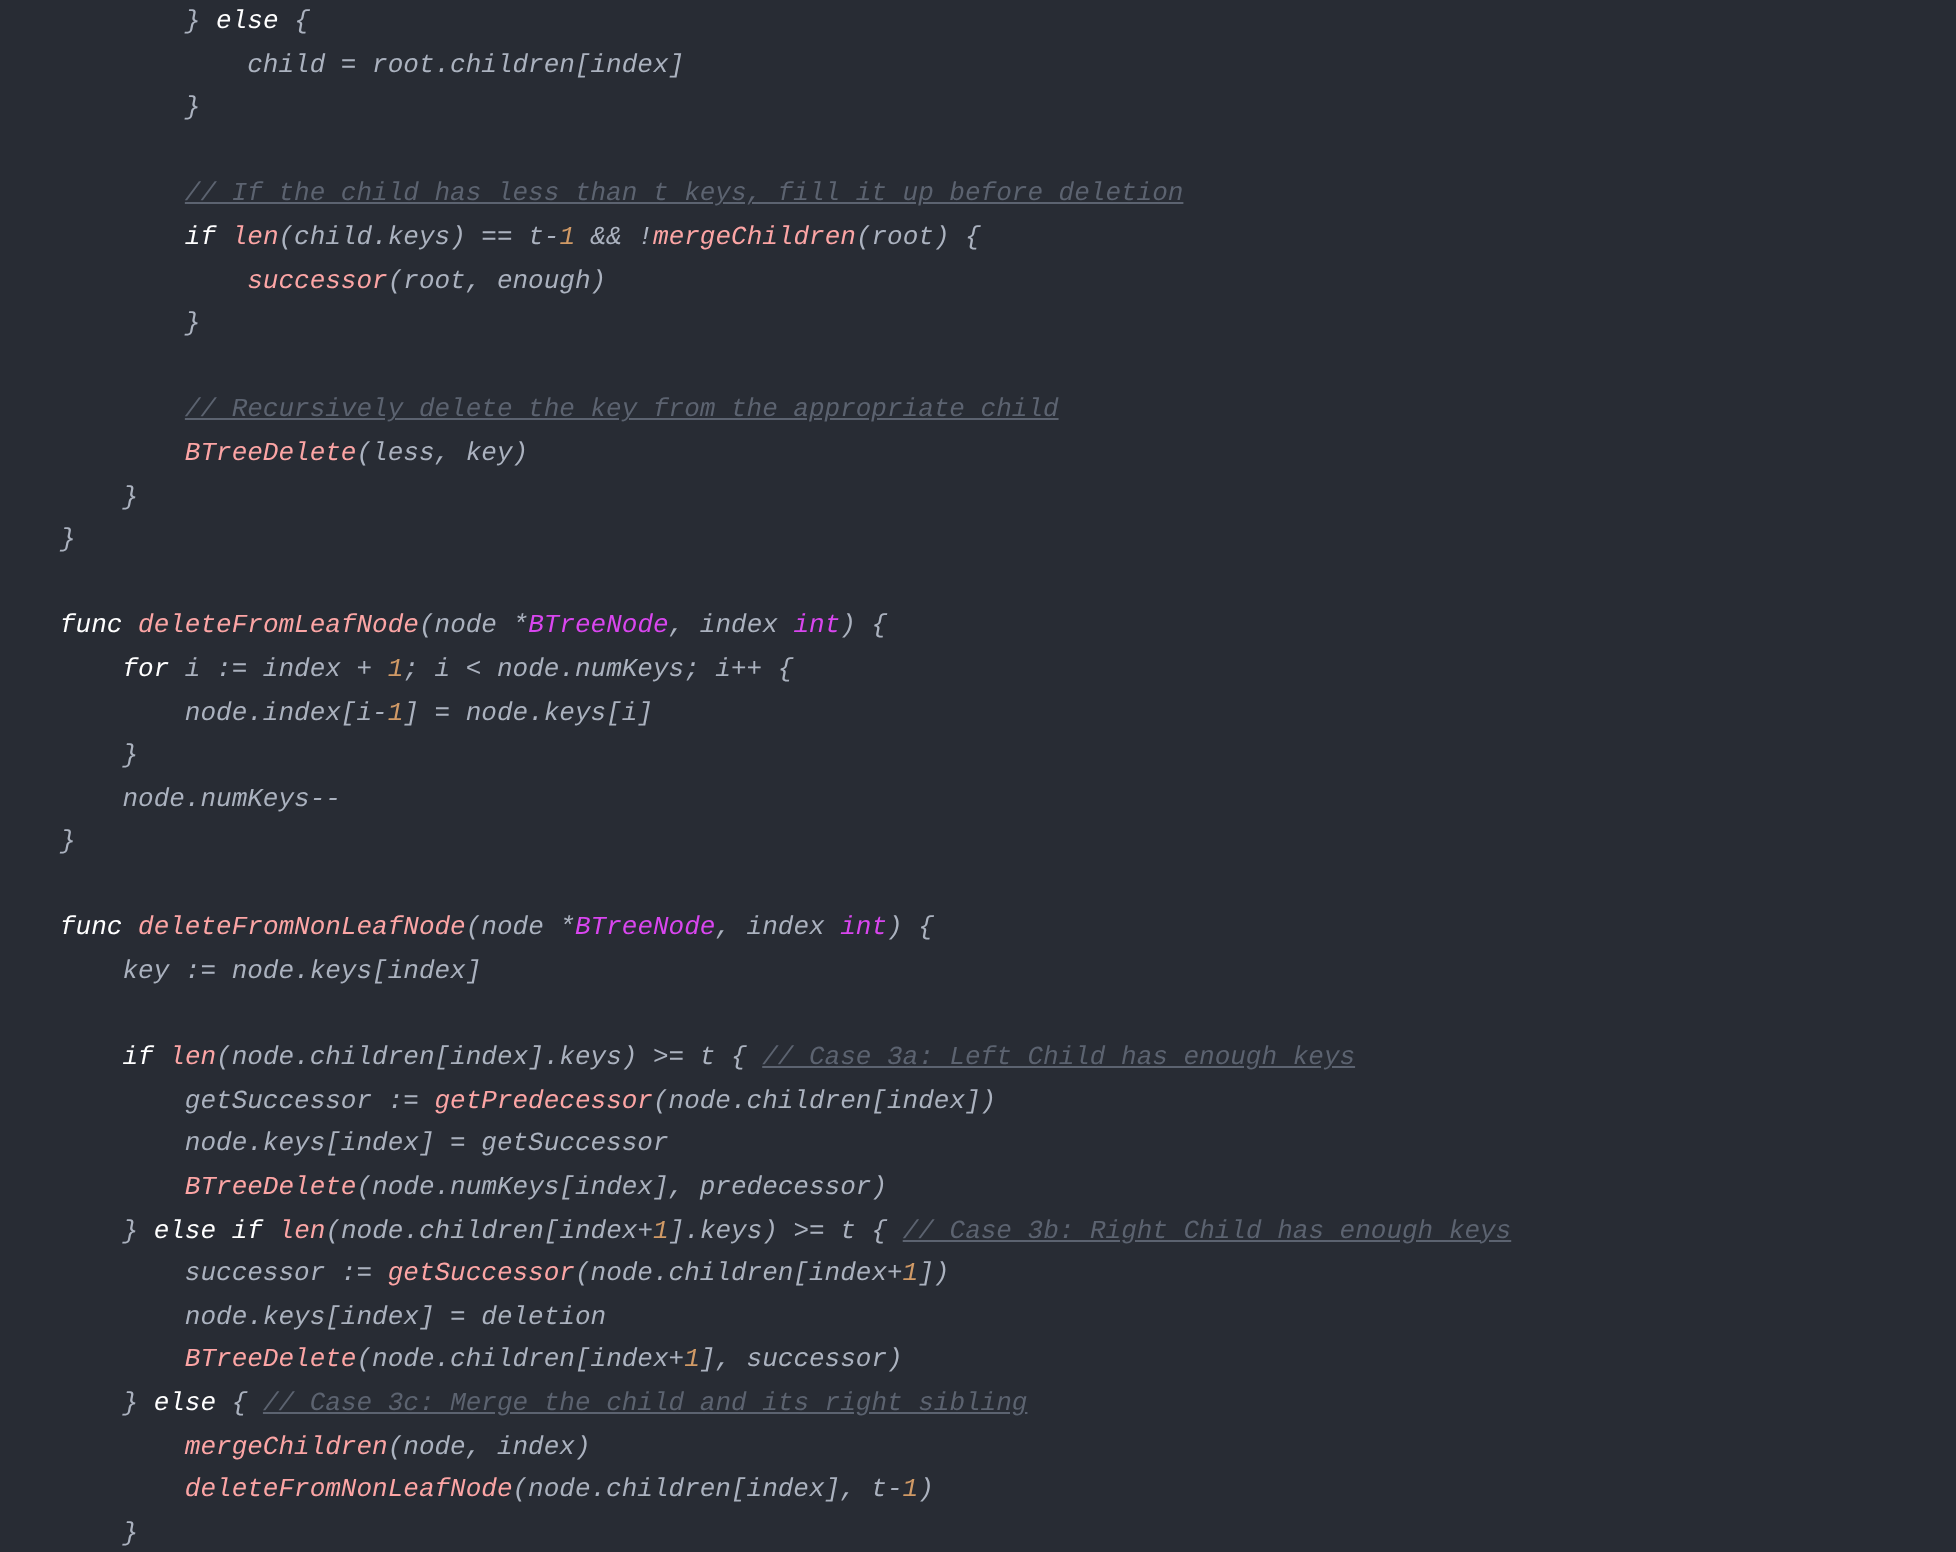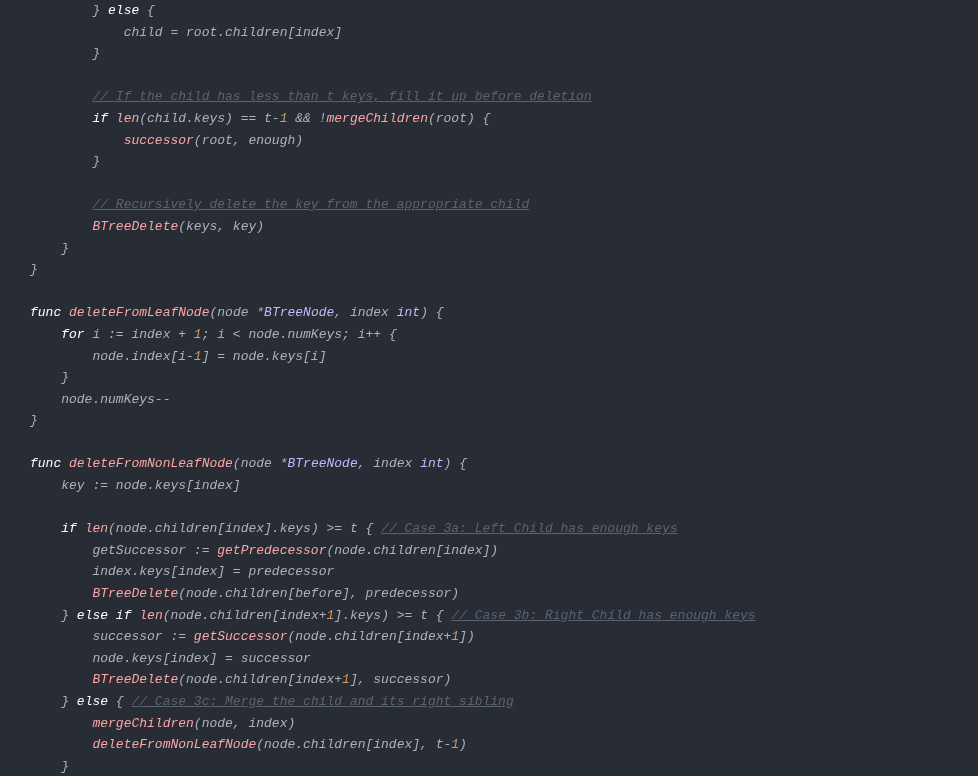--- a/index.html
+++ b/index.html
@@ -17,58 +17,58 @@
   }
   pre {
     margin: 0;
     padding: 0 0 0 30px;
     white-space: pre;
     font-family: inherit;
   }
   .kw { color: #ffffff; }
   .fn { color: #fca5a5; }
   .num { color: #d19a66; }
-  .type { color: #c4b5fd; }
+  .type { color: #d946ef; }
   .cmt { color: #5c6370; font-style: italic; text-decoration: underline; }
   .op { color: #abb2bf; }
   .id { color: #abb2bf; font-family: Liberation Mono, monospace; }
   .paren { color: #abb2bf; }
 </style>
 </head>
 <body>
 
 <pre id="code-container">        <span class="op">}</span><span class="op"> </span><span class="kw">else</span><span class="op"> {</span>
             <span class="id">child = root.children[index]</span>
         <span class="op">}</span>
 
         <span class="cmt">// If the child has less than t keys, fill it up before deletion</span>
         <span class="kw">if</span><span class="op"> </span><span class="fn">len</span><span class="id">(child.keys) == t-</span><span class="num">1</span><span class="id"> &amp;&amp; !</span><span class="fn">mergeChildren</span><span class="id">(root) {</span>
             <span class="fn">successor</span><span class="id">(root, enough)</span>
         <span class="op">}</span>
 
         <span class="cmt">// Recursively delete the key from the appropriate child</span>
-        <span class="fn">BTreeDelete</span><span class="id">(keys, key)</span>
+        <span class="fn">BTreeDelete</span><span class="id">(less, key)</span>
     <span class="op">}</span>
 <span class="op">}</span>
 
 <span class="kw">func</span><span class="op"> </span><span class="fn">deleteFromLeafNode</span><span class="paren">(</span><span class="id">node *</span><span class="type">BTreeNode</span><span class="id">, index </span><span class="type">int</span><span class="paren">)</span><span class="op"> {</span>
     <span class="kw">for</span><span class="id"> i := index + </span><span class="num">1</span><span class="id">; i &lt; node.numKeys; i++ {</span>
         <span class="id">node.index[i-</span><span class="num">1</span><span class="id">] = node.keys[i]</span>
     <span class="op">}</span>
     <span class="id">node.numKeys--</span>
 <span class="op">}</span>
 
 <span class="kw">func</span><span class="op"> </span><span class="fn">deleteFromNonLeafNode</span><span class="paren">(</span><span class="id">node *</span><span class="type">BTreeNode</span><span class="id">, index </span><span class="type">int</span><span class="paren">)</span><span class="op"> {</span>
     <span class="id">key := node.keys[index]</span>
 
     <span class="kw">if</span><span class="op"> </span><span class="fn">len</span><span class="id">(node.children[index].keys) &gt;= t { </span><span class="cmt">// Case 3a: Left Child has enough keys</span>
         <span class="id">getSuccessor := </span><span class="fn">getPredecessor</span><span class="id">(node.children[index])</span>
-        <span class="id">index.keys[index] = predecessor</span>
-        <span class="fn">BTreeDelete</span><span class="id">(node.children[before], predecessor)</span>
+        <span class="id">node.keys[index] = getSuccessor</span>
+        <span class="fn">BTreeDelete</span><span class="id">(node.numKeys[index], predecessor)</span>
     <span class="op">} </span><span class="kw">else</span><span class="op"> </span><span class="kw">if</span><span class="op"> </span><span class="fn">len</span><span class="id">(node.children[index+</span><span class="num">1</span><span class="id">].keys) &gt;= t { </span><span class="cmt">// Case 3b: Right Child has enough keys</span>
         <span class="id">successor := </span><span class="fn">getSuccessor</span><span class="id">(node.children[index+</span><span class="num">1</span><span class="id">])</span>
-        <span class="id">node.keys[index] = successor</span>
+        <span class="id">node.keys[index] = deletion</span>
         <span class="fn">BTreeDelete</span><span class="id">(node.children[index+</span><span class="num">1</span><span class="id">], successor)</span>
     <span class="op">} </span><span class="kw">else</span><span class="op"> { </span><span class="cmt">// Case 3c: Merge the child and its right sibling</span>
         <span class="fn">mergeChildren</span><span class="id">(node, index)</span>
         <span class="fn">deleteFromNonLeafNode</span><span class="id">(node.children[index], t-</span><span class="num">1</span><span class="id">)</span>
     <span class="op">}</span>
 </pre>
 
 </body></html>

